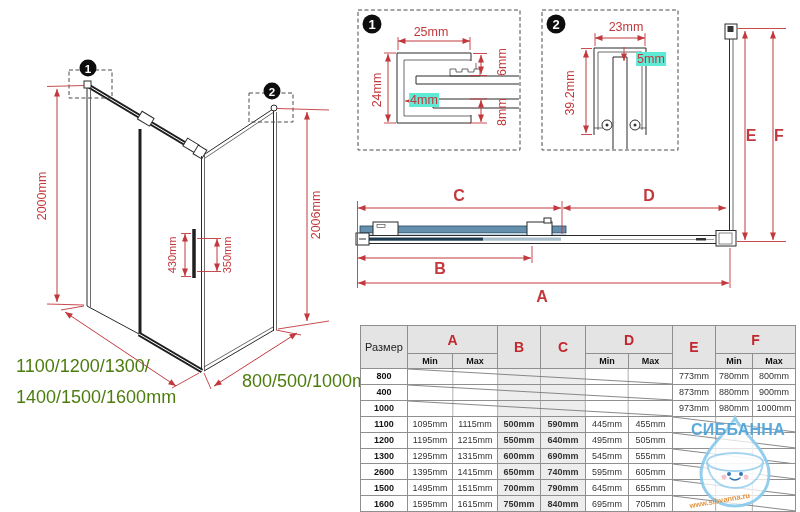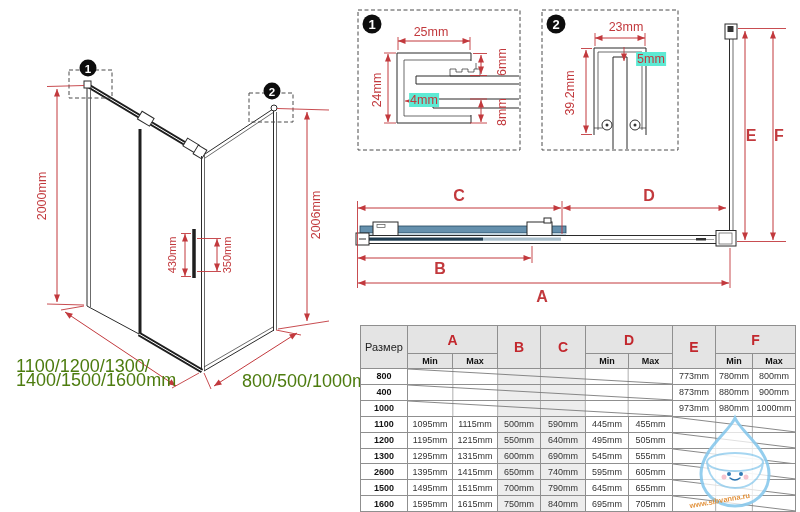--- a/index.html
+++ b/index.html
@@ -29,21 +29,21 @@
         table-layout:fixed;background:#fff;}
   table.dim-table th,table.dim-table td{border:1px solid #8f8f8f;padding:0;text-align:center;
         vertical-align:middle;overflow:hidden;}
   .hdr{background:#e4e4e4;}
   .col-letter{color:#c2272d;font-size:14px;font-weight:bold;}
   .size-hdr{font-size:11px;font-weight:normal;color:#222;}
   .minmax{font-size:9px;font-weight:bold;color:#111;}
   .size-cell{font-size:9px;font-weight:bold;color:#111;}
   .val{font-size:9px;color:#333;font-weight:normal;}
   tr.h1{height:28px;} tr.h2{height:15px;} tr.dr{height:15px;}
-  .c-gray{background:#ededed;}
+  .c-gray{background:#ededed;font-weight:bold;}
   td.diag-td{padding:0;}
   svg.diag{display:block;width:100%;height:100%;}
 
   .watermark{position:absolute;left:663px;top:414px;width:137px;height:98px;opacity:0.92;
              pointer-events:none;z-index:5;}
   .wm-brand{position:absolute;left:28px;top:7px;font-size:16px;font-weight:bold;color:rgba(62,155,213,0.92);
             letter-spacing:0.3px;z-index:2;text-shadow:0 0 2px #fff;}
   .wm-drop{position:absolute;left:16px;top:0px;}
   .wm-url{position:absolute;left:26px;top:82px;font-size:7.5px;font-weight:bold;color:#e08a2e;
           transform:rotate(-10deg);z-index:2;}
@@ -204,21 +204,21 @@
   <div class="badge" style="left:88px;top:68px;">1</div>
   <div class="badge" style="left:272px;top:91px;">2</div>
   <div class="badge lg" style="left:372px;top:24px;">1</div>
   <div class="badge lg" style="left:556px;top:24px;">2</div>
 
   <div class="lbl rot" style="left:42px;top:196px;">2000mm</div>
   <div class="lbl rot" style="left:316px;top:215px;">2006mm</div>
   <div class="lbl rot sm" style="left:172px;top:255px;">430mm</div>
   <div class="lbl rot sm" style="left:227px;top:255px;">350mm</div>
   <div class="lbl-left" style="left:16px;top:356px;">1100/1200/1300/</div>
-  <div class="lbl-left" style="left:16px;top:370px;">1400/1500/1600mm</div>
+  <div class="lbl-left" style="left:16px;top:387px;">1400/1500/1600mm</div>
   <div class="lbl-left" style="left:242px;top:371px;">800/500/1000mm</div>
 
   <div class="lbl" style="left:431px;top:32px;">25mm</div>
   <div class="lbl rot" style="left:377px;top:90px;">24mm</div>
   <div class="lbl wbg" style="left:424px;top:100px;text-align:right;">4mm</div>
   <div class="lbl rot" style="left:502px;top:62px;">6mm</div>
   <div class="lbl rot" style="left:502px;top:112px;">8mm</div>
 
   <div class="lbl" style="left:626px;top:27px;">23mm</div>
   <div class="lbl wbg" style="left:651px;top:59px;">5mm</div>
@@ -418,16 +418,17 @@
     <svg class="wm-drop" width="112" height="96" viewBox="0 0 100 96">
       <path d="M50,4 C56,18 84,36 84,60 C84,79 69,92 50,92 C31,92 16,79 16,60 C16,36 44,18 50,4 Z" fill="rgba(255,255,255,0.8)" stroke="#8ccaed" stroke-width="3"></path>
       <path d="M22,48 C24,68 38,74 50,74 C62,74 76,68 78,48" fill="#ffffff" stroke="#9fd3f0" stroke-width="2"></path>
       <ellipse cx="50" cy="48" rx="28" ry="9" fill="#ffffff" stroke="#9fd3f0" stroke-width="2"></ellipse>
       <circle cx="44" cy="60" r="2" fill="#1f6fae"></circle>
       <circle cx="56" cy="60" r="2" fill="#1f6fae"></circle>
       <path d="M45,64 Q50,68 55,64" fill="none" stroke="#1f6fae" stroke-width="1.5" stroke-linecap="round"></path>
       <circle cx="39" cy="63" r="2.5" fill="rgba(240,150,170,0.6)"></circle>
       <circle cx="61" cy="63" r="2.5" fill="rgba(240,150,170,0.6)"></circle>
     </svg>
+    <div class="wm-brand">СИББАННА</div>
     <div class="wm-url">www.sibvanna.ru</div>
   </div>
 
 </div>
 
 </body></html>

